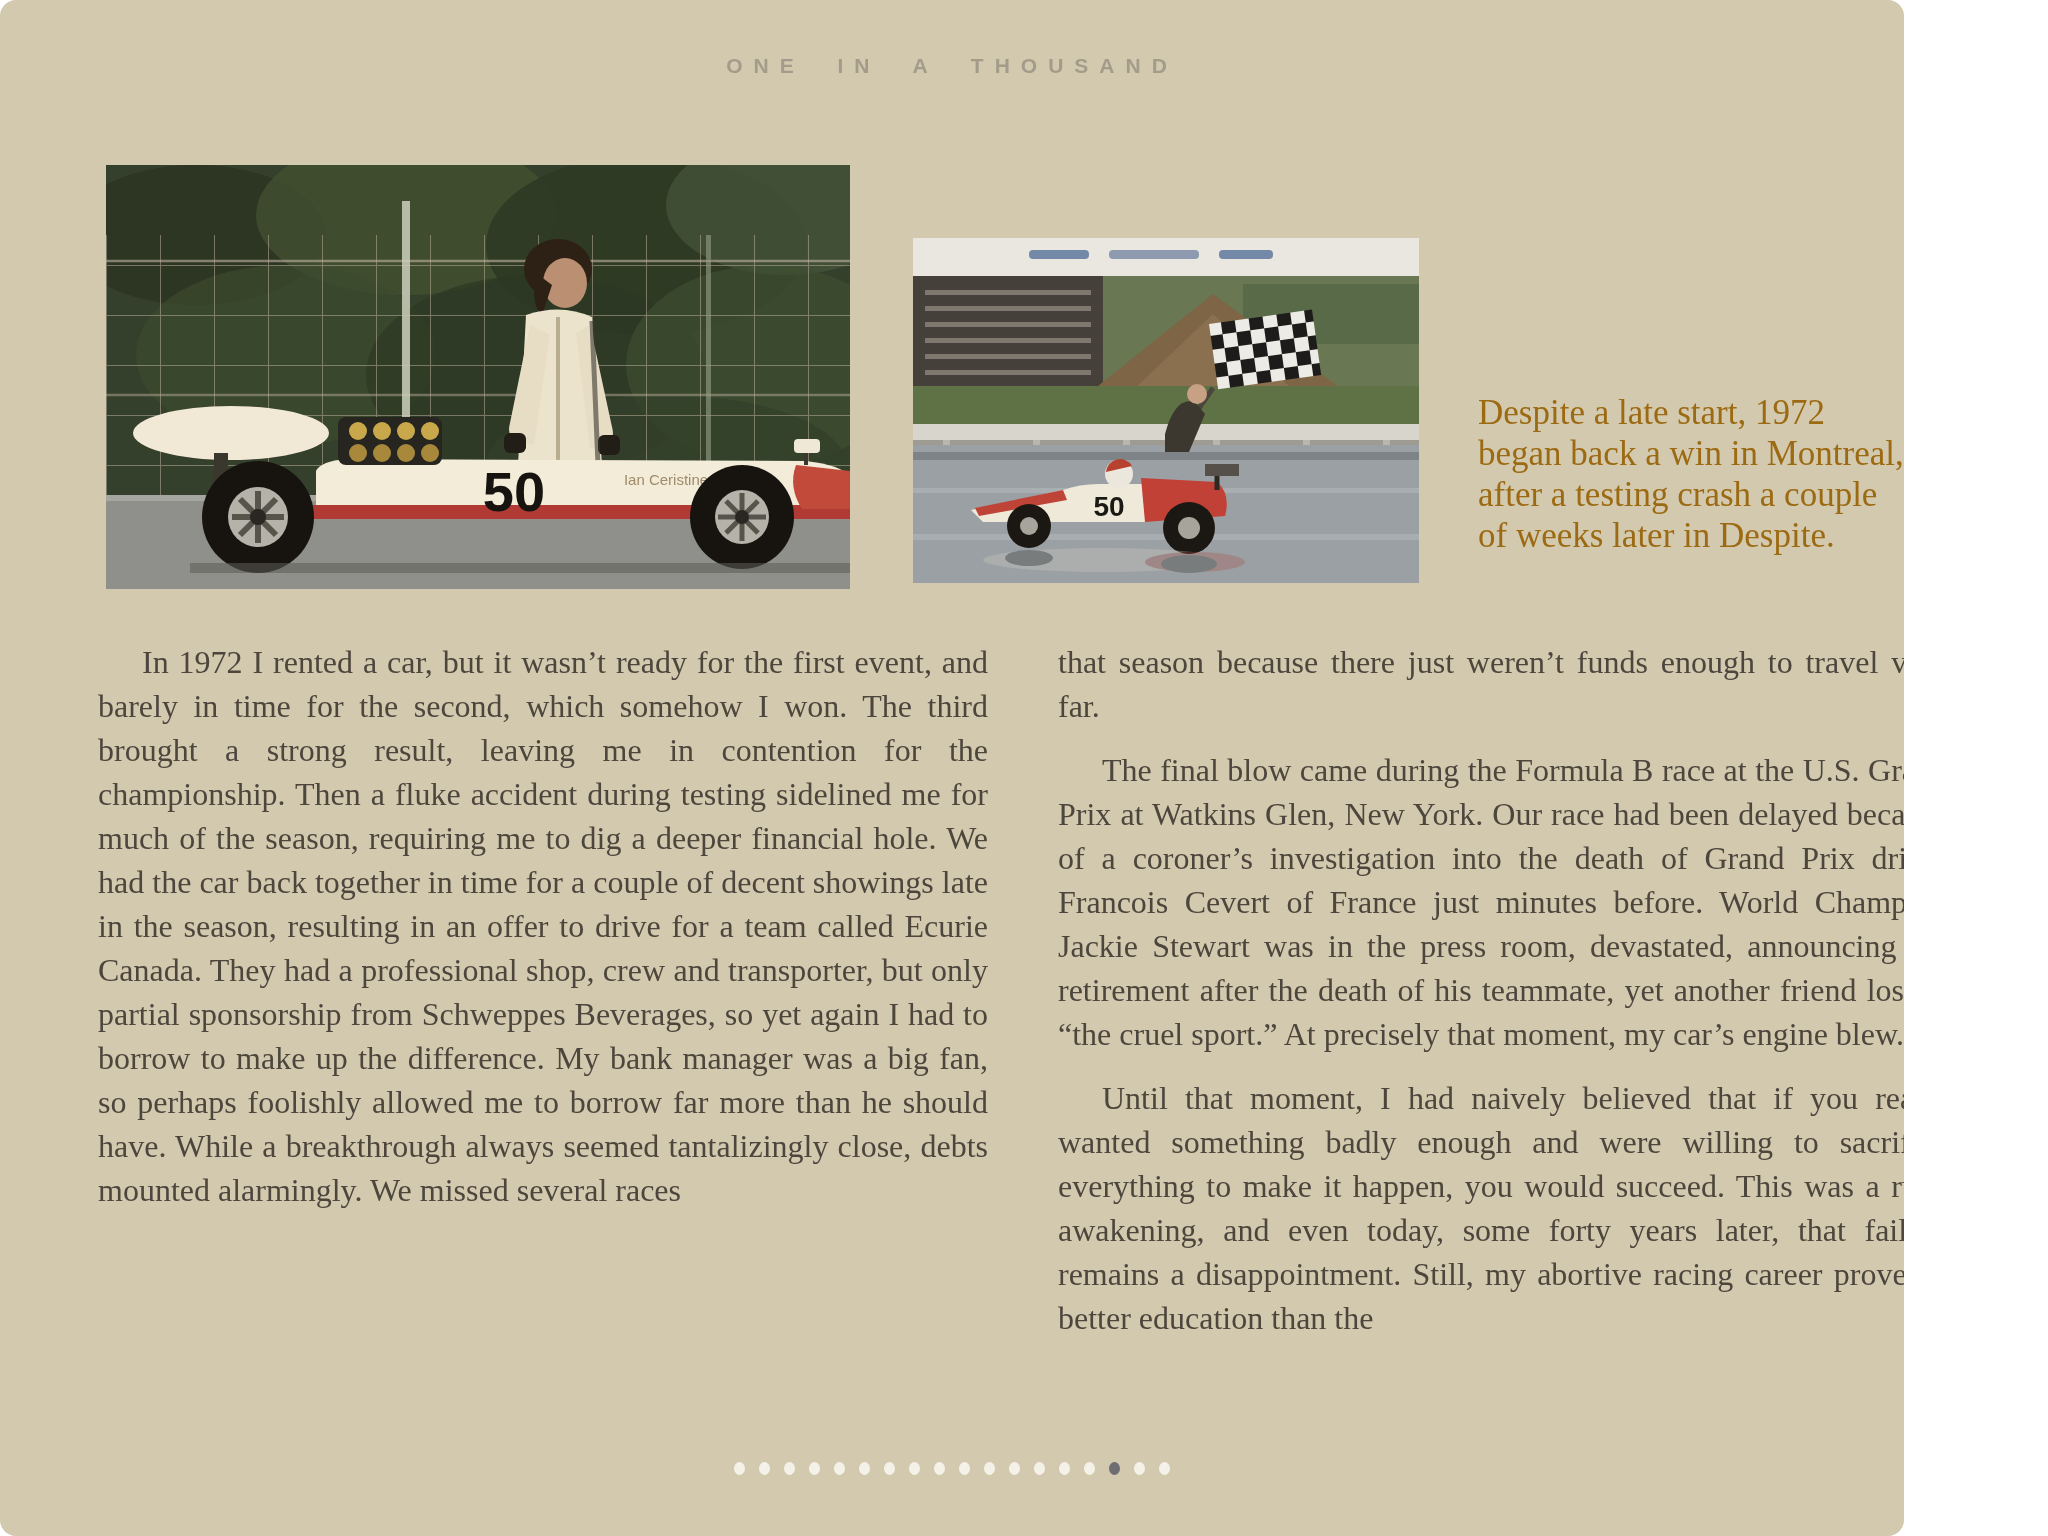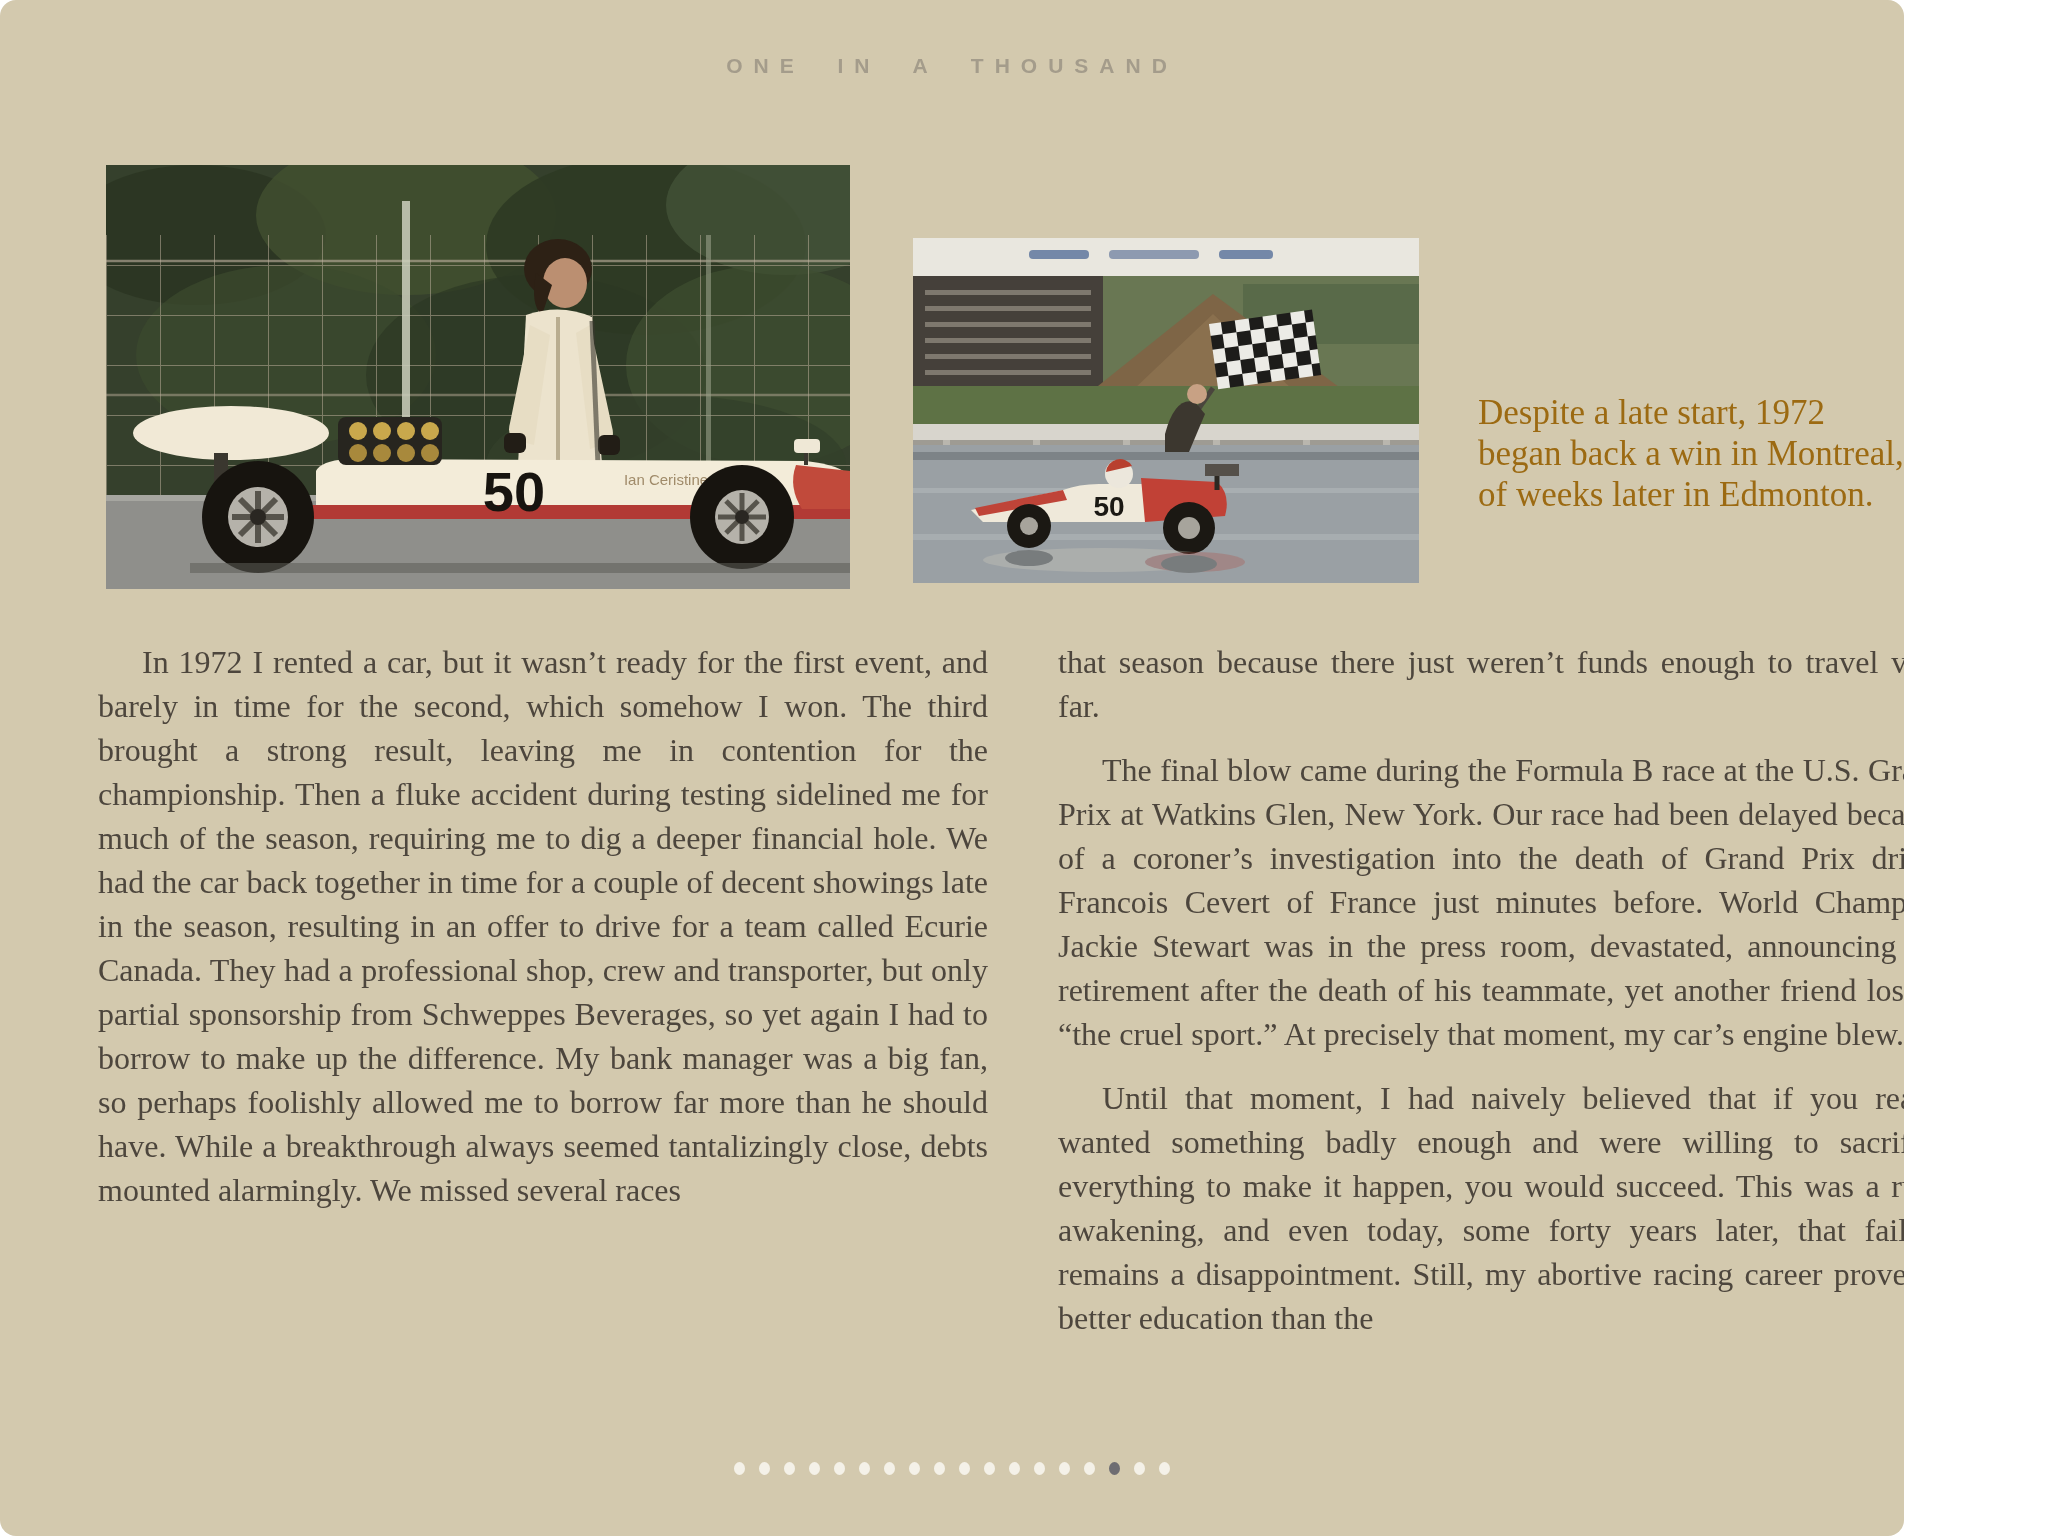--- a/index.html
+++ b/index.html
@@ -220,21 +220,22 @@
         <ellipse cx="282" cy="324" rx="50" ry="10" fill="#b04a3e"></ellipse>
         <ellipse cx="116" cy="320" rx="24" ry="8" fill="#23201a"></ellipse>
         <ellipse cx="276" cy="326" rx="28" ry="9" fill="#23201a"></ellipse>
       </g>
     </svg>
   </figure>
 
   <div class="caption">
     <div>Despite a late start, 1972</div>
     <div>began back a win in Montreal,</div>
-    <div>of weeks later in Edmonton.</div>
+    <div>after a testing crash a couple</div>
+    <div>of weeks later in Despite.</div>
   </div>
 
   <div class="col col-left">
     <p class="indent">In 1972 I rented a car, but it wasn’t ready for the first event, and barely in time for the second, which somehow I won. The third brought a strong result, leaving me in contention for the championship. Then a fluke accident during testing sidelined me for much of the season, requiring me to dig a deeper financial hole. We had the car back together in time for a couple of decent showings late in the season, resulting in an offer to drive for a team called Ecurie Canada. They had a professional shop, crew and transporter, but only partial sponsorship from Schweppes Beverages, so yet again I had to borrow to make up the difference. My bank manager was a big fan, so perhaps foolishly allowed me to borrow far more than he should have. While a breakthrough always seemed tantalizingly close, debts mounted alarmingly. We missed several races</p>
   </div>
 
   <div class="col col-right">
     <p>that season because there just weren’t funds enough to travel very far.</p>
     <p class="indent">The final blow came during the Formula B race at the U.S. Grand Prix at Watkins Glen, New York. Our race had been delayed because of a coroner’s investigation into the death of Grand Prix driver Francois Cevert of France just minutes before. World Champion Jackie Stewart was in the press room, devastated, announcing his retirement after the death of his teammate, yet another friend lost to “the cruel sport.” At precisely that moment, my car’s engine blew.</p>
     <p class="indent">Until that moment, I had naively believed that if you really wanted something badly enough and were willing to sacrifice everything to make it happen, you would succeed. This was a rude awakening, and even today, some forty years later, that failure remains a disappointment. Still, my abortive racing career proved a better education than the</p>

